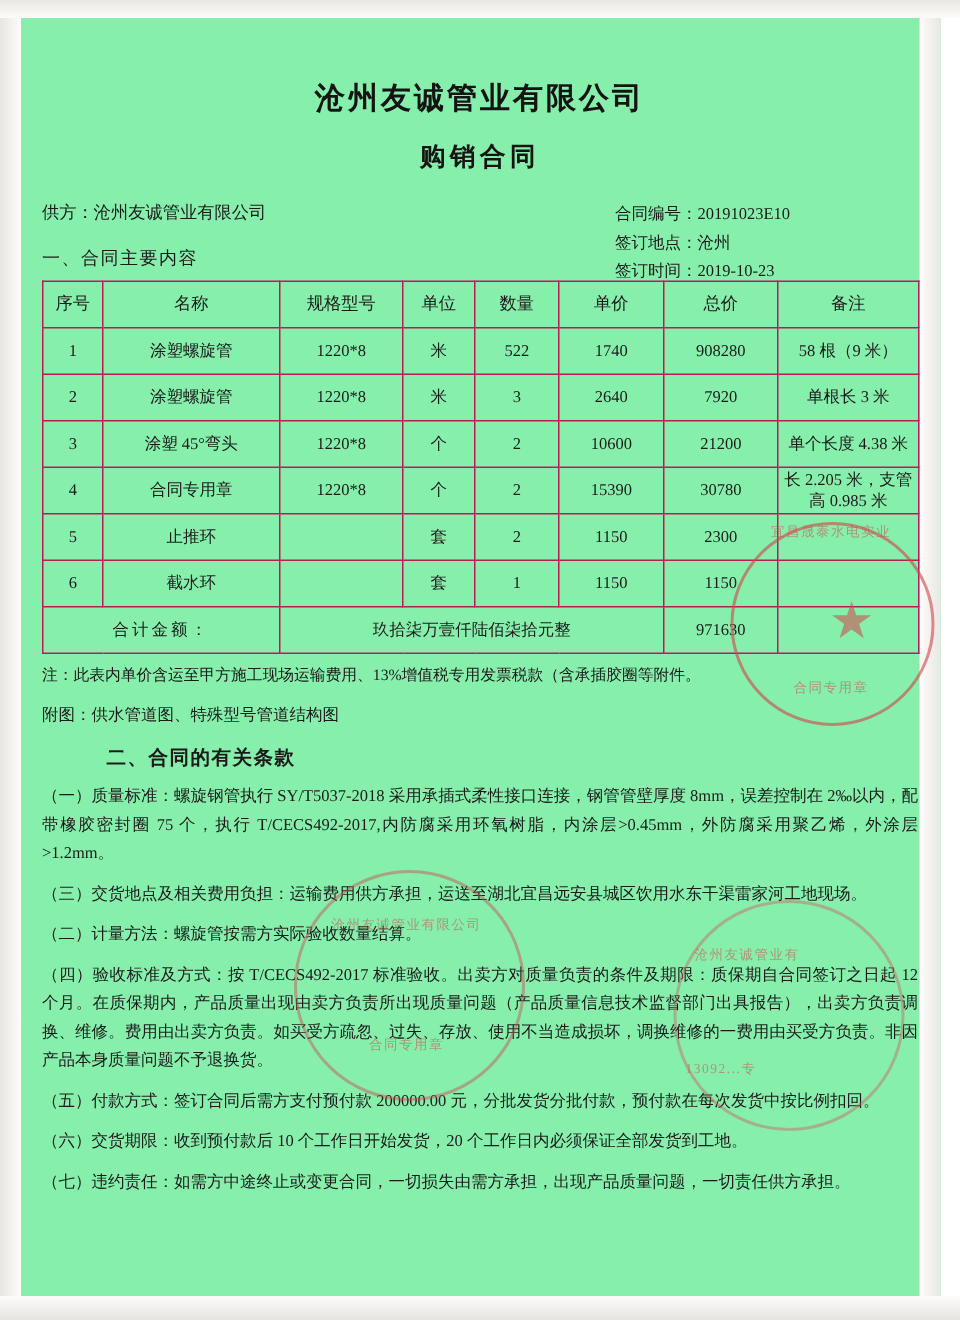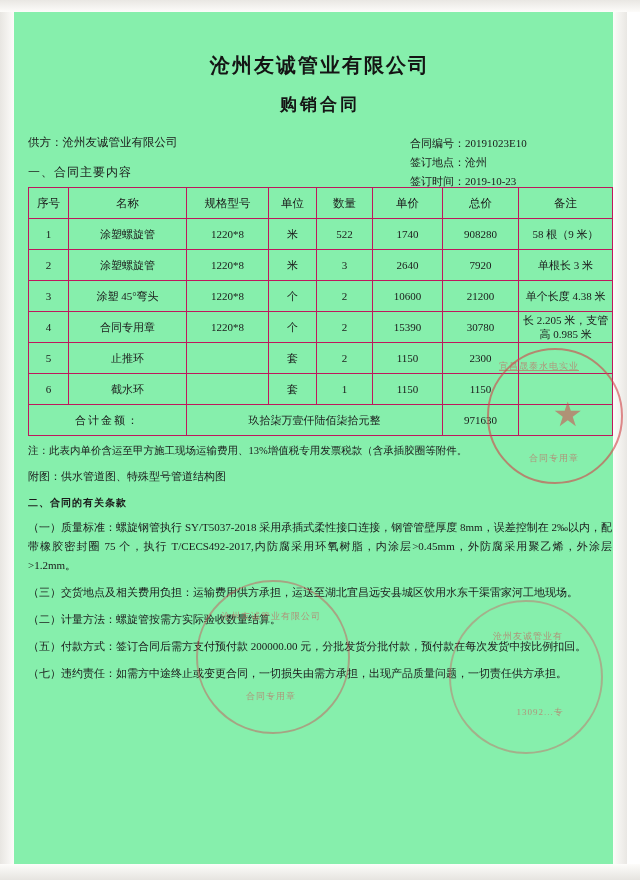--- a/index.html
+++ b/index.html
@@ -78,21 +78,21 @@
   .col-price{width:70px;}
   .col-total{width:76px;}
   .col-note{width:94px;}
   .sum-label{letter-spacing:2px;}
   .note-line{
     font-size:10.5px;
     margin-top:7px;
     line-height:15px;
   }
   .attach-line{font-size:11px;margin-top:11px;font-family:Liberation Mono, monospace;}
-  .terms-head{margin-top:12px;font-size:10px;font-weight:bold;letter-spacing:1px;}
+  .terms-head{margin-top:12px;font-size:13px;font-weight:bold;letter-spacing:1px;margin-left:43px;}
   .clause{
     font-size:11px;
     line-height:19px;
     margin-top:8px;
     text-align:justify;
   }
 
   
   .seal{
     position:absolute;
@@ -121,26 +121,26 @@
     right:44px;top:398px;
     line-height:34px;
   }
   .seal-text{
     position:absolute;
     color:#cf4a50;
     font-size:9px;
     opacity:.55;
     letter-spacing:1px;
   }
-  .st1{right:18px;top:360px;width:110px;text-align:left;text-decoration:underline;}
+  .st1{right:18px;top:348px;width:110px;text-align:center;}
   .st2{right:18px;top:452px;width:110px;text-align:center;}
   .st3{left:206px;top:610px;width:130px;text-align:center;}
   .st4{left:206px;top:690px;width:130px;text-align:center;}
-  .st5{right:34px;top:630px;width:130px;text-align:center;}
-  .st6{right:22px;top:706px;width:130px;text-align:center;padding-left:20px;}
+  .st5{right:34px;top:630px;width:130px;text-align:left;}
+  .st6{right:40px;top:706px;width:130px;text-align:left;padding-left:20px;}
 </style>
 </head>
 <body>
 
 <div class="page">
   <div class="paper-edge-l"></div>
   <div class="paper-edge-r"></div>
   <div class="paper-edge-t"></div>
   <div class="paper-edge-b"></div>
 
@@ -261,21 +261,27 @@
     <div class="clause">
       <span>（一）</span><span>质量标准：</span><span>螺旋钢管执行 SY/T5037-2018 采用承插式柔性接口连接，钢管管壁厚度 8mm，误差控制在 2‰以内，配带橡胶密封圈 75 个，执行 T/CECS492-2017,内防腐采用环氧树脂，内涂层&gt;0.45mm，外防腐采用聚乙烯，外涂层&gt;1.2mm。</span>
     </div>
     <div class="clause">
       <span>（三）</span><span>交货地点及相关费用负担：</span><span>运输费用供方承担，运送至湖北宜昌远安县城区饮用水东干渠雷家河工地现场。</span>
     </div>
     <div class="clause">
       <span>（二）</span><span>计量方法：</span><span>螺旋管按需方实际验收数量结算。</span>
     </div>
     <div class="clause">
+      <span>（四）</span><span>验收标准及方式：</span><span>按 T/CECS492-2017 标准验收。出卖方对质量负责的条件及期限：质保期自合同签订之日起 12 个月。在质保期内，产品质量出现由卖方负责所出现质量问题（产品质量信息技术监督部门出具报告），出卖方负责调换、维修。费用由出卖方负责。如买受方疏忽、过失、存放、使用不当造成损坏，调换维修的一费用由买受方负责。非因产品本身质量问题不予退换货。</span>
+    </div>
+    <div class="clause">
       <span>（五）</span><span>付款方式：</span><span>签订合同后需方支付预付款 200000.00 元，分批发货分批付款，预付款在每次发货中按比例扣回。</span>
+    </div>
+    <div class="clause">
+      <span>（六）</span><span>交货期限：</span><span>收到预付款后 10 个工作日开始发货，20 个工作日内必须保证全部发货到工地。</span>
     </div>
     <div class="clause">
       <span>（七）</span><span>违约责任：</span><span>如需方中途终止或变更合同，一切损失由需方承担，出现产品质量问题，一切责任供方承担。</span>
     </div>
   </div>
 
   <div class="seal seal-a"></div>
   <div class="seal-star">★</div>
   <div class="seal-text st1">宜昌晟泰水电实业</div>
   <div class="seal-text st2">合同专用章</div>

